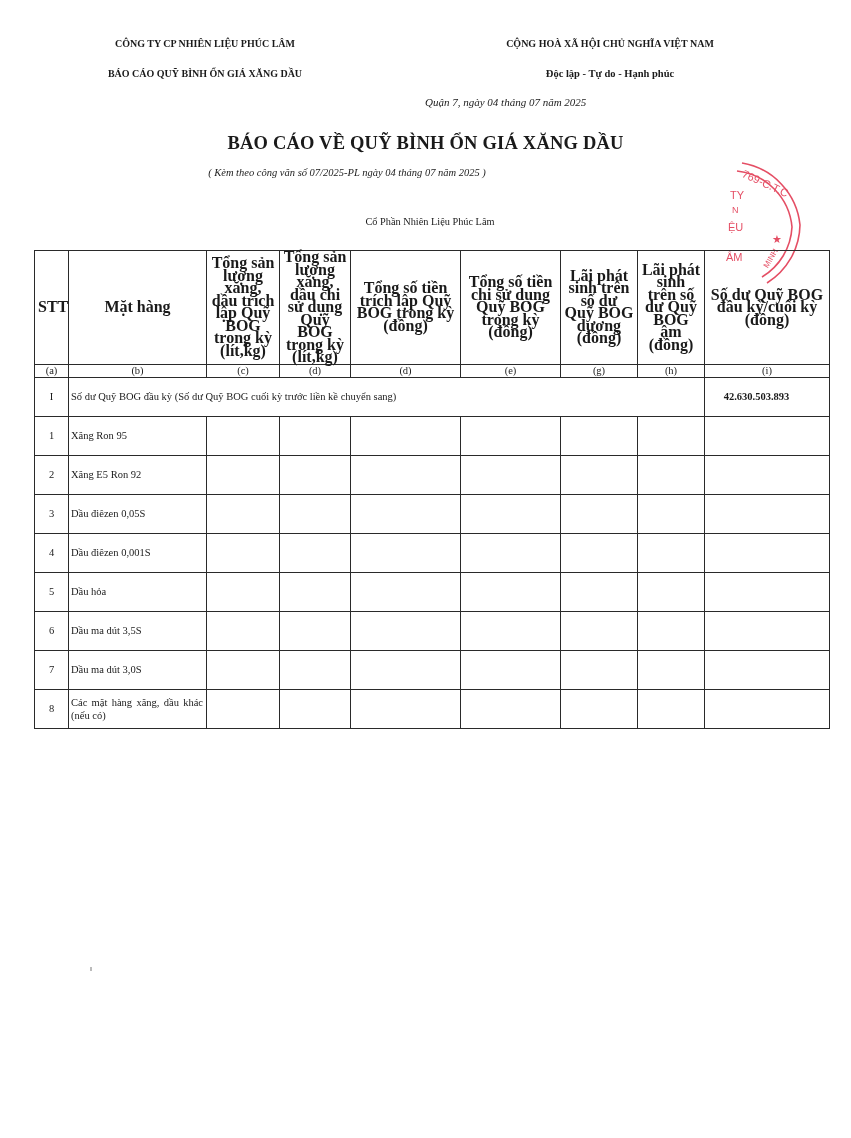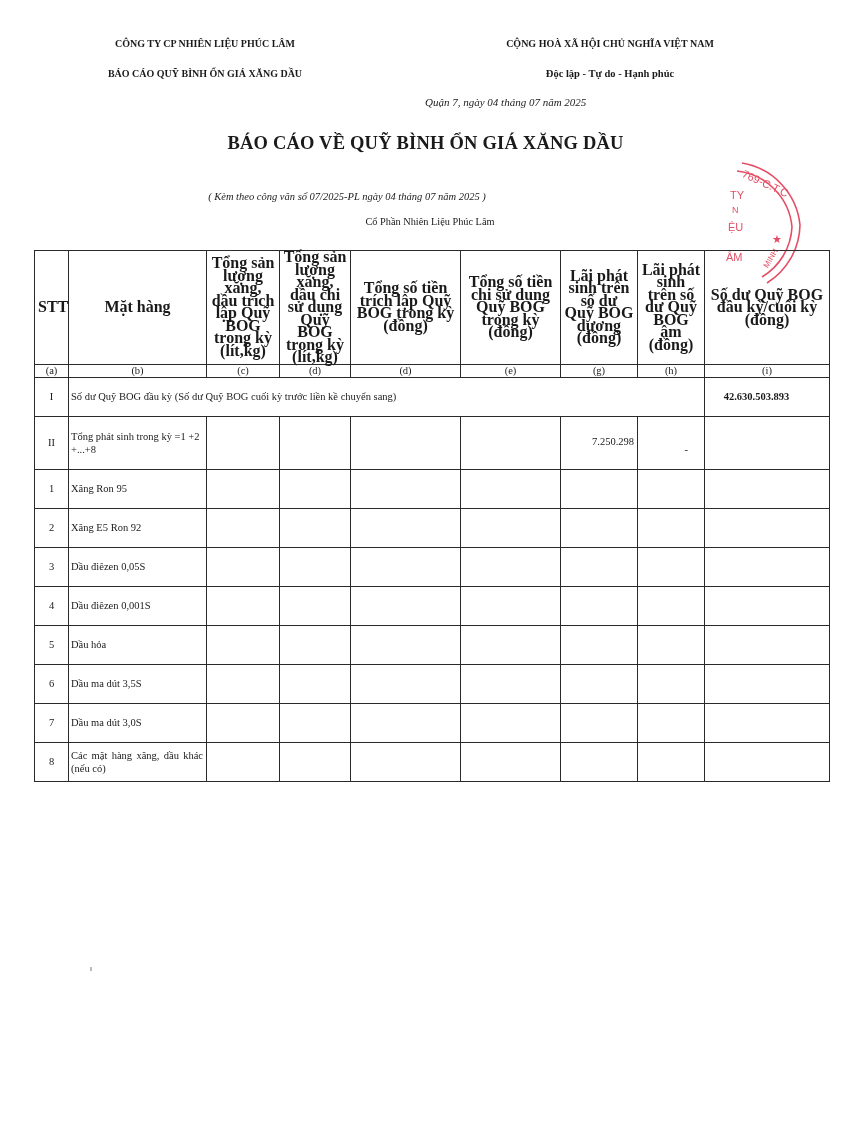--- a/index.html
+++ b/index.html
@@ -6,21 +6,21 @@
   body {
     width: 851px; height: 1138px; position: relative; overflow: hidden;
     font-family: "Liberation Serif", "DejaVu Serif", serif; color: #1a1a1a;
   }
   .abs { position: absolute; }
   .hdr { font-weight: bold; font-size: 10px; text-align: center; white-space: nowrap; }
   .hdr-left { left: 40px; width: 330px; }
   .hdr-right { left: 430px; width: 360px; }
   .date-line { left: 425px; top: 96px; font-style: italic; font-size: 11px; white-space: nowrap; text-align: right; }
   .title { left: 0; width: 851px; top: 133px; text-align: center; font-weight: bold; font-size: 18.5px; letter-spacing: 0.2px; }
-  .subtitle { left: 0; width: 694px; top: 167px; text-align: center; font-style: italic; font-size: 10.5px; margin-top: 24px; }
+  .subtitle { left: 0; width: 694px; top: 167px; text-align: center; font-style: italic; font-size: 10.5px; }
   .intro { left: 30px; width: 800px; top: 215px; text-align: center; font-size: 10.3px; line-height: 14px; }
   table.bog {
     position: absolute; left: 34px; top: 250px; width: 795px;
     border-collapse: collapse; table-layout: fixed; font-size: 10.5px;
   }
   table.bog td, table.bog th { border: 1px solid #2a2a2a; padding: 0 3px; }
   table.bog th { font-weight: bold; font-size: 16px; line-height: 12.5px; text-align: center; vertical-align: middle; border-radius: 20px; }
   table.bog tr.head th { height: 90px; }
   table.bog tr.letters td { height: 12px; text-align: center; font-size: 10.5px; line-height: 11px; padding: 0; }
   table.bog tr.row td { height: 38px; vertical-align: middle; }
@@ -103,31 +103,20 @@
     <td>(e)</td>
     <td>(g)</td>
     <td>(h)</td>
     <td>(i)</td>
   </tr>
   <tr class="row">
     <td class="stt">I</td>
     <td class="item" colspan="7">Số dư Quỹ BOG đầu kỳ (Số dư Quỹ BOG cuối kỳ trước liền kề chuyển sang)</td>
     <td class="num bold">42.630.503.893</td>
   </tr>
-  <tr class="row" style="height:40px">
-    <td class="stt">II</td>
-    <td class="item">Tổng phát sinh trong kỳ =1 +2 +...+8</td>
-    <td></td>
-    <td></td>
-    <td></td>
-    <td></td>
-    <td class="g-val">7.250.298</td>
-    <td class="h-val">-</td>
-    <td></td>
-  </tr>
   <tr class="row">
     <td class="stt">1</td>
     <td class="item">Xăng Ron 95</td>
     <td></td>
         <td></td>
         <td></td>
         <td></td>
         <td></td>
         <td></td>
         <td></td>

